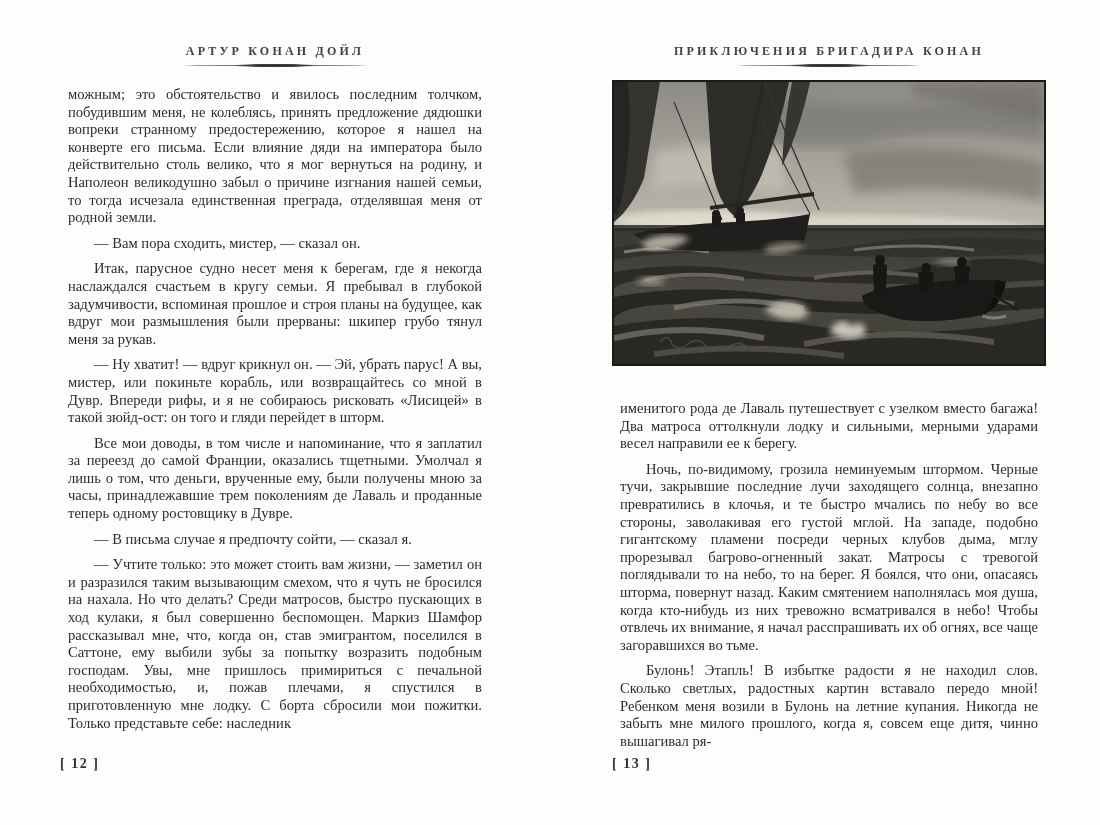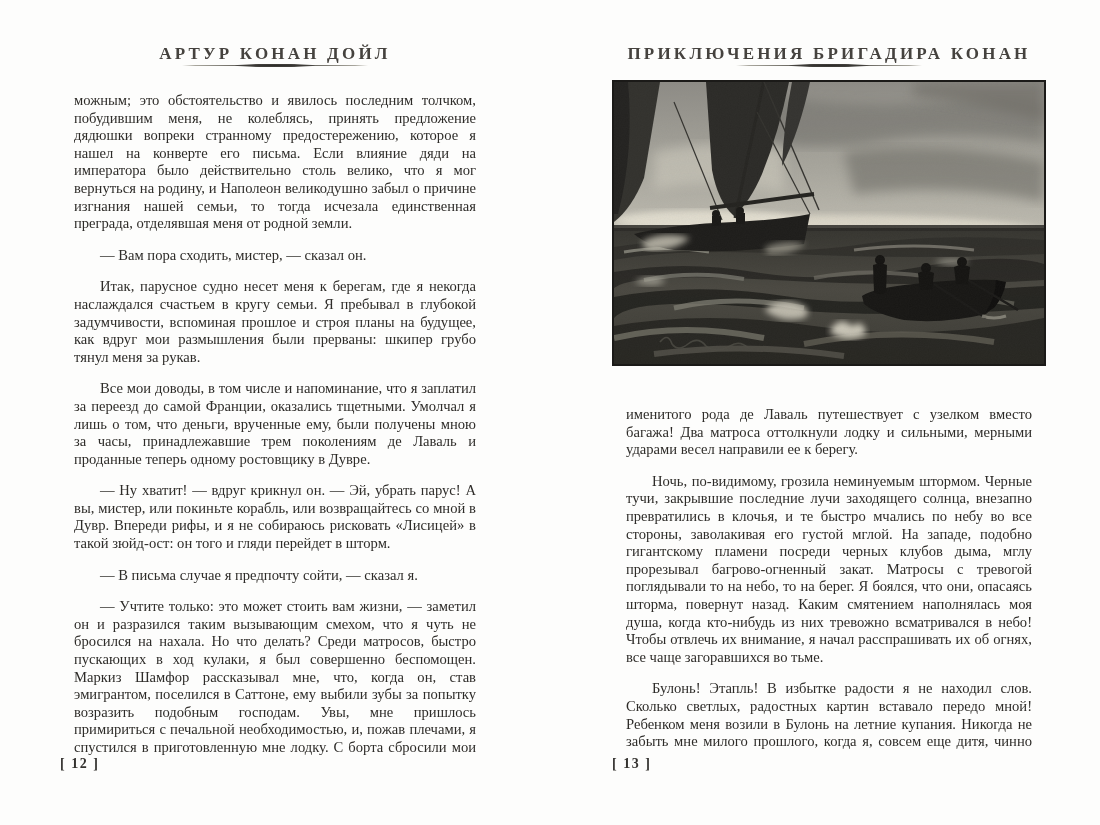--- a/index.html
+++ b/index.html
@@ -8,21 +8,21 @@
     background:#fdfdfc;
     font-family:"Liberation Serif", serif;
   }
   .page-col{position:absolute;top:44px;height:770px;}
   #left-col{left:60px;width:430px;}
   #right-col{left:612px;width:434px;}
 
   .running-header{
     position:absolute;top:0;left:0;right:0;
     text-align:center;
-    font-size:17px;font-weight:700;
+    font-size:12px;font-weight:700;
     letter-spacing:3.2px;
     color:#45423e;
     white-space:nowrap;
   }
   .divider{position:absolute;top:19px;left:50%;transform:translateX(-50%);
     width:186px;height:5px;}
   .divider .thin{position:absolute;top:2px;left:0;right:0;height:1px;
     background:linear-gradient(90deg, rgba(130,128,122,0) 0%, #a9a79e 7%, #6e6c65 28%, #6e6c65 72%, #a9a79e 93%, rgba(130,128,122,0) 100%);}
   .divider .thick{position:absolute;top:0.5px;left:50%;transform:translateX(-50%);
     width:80px;height:3.6px;border-radius:50%;
@@ -30,21 +30,21 @@
 
   .body-text{
     position:absolute;left:0;right:0;
     text-align:justify;
     font-size:14.6px;line-height:17.6px;
     color:#2e2c29;
     overflow:hidden;
   }
   #left-body{top:34px;height:678px;}
   #right-body{top:348px;height:360px;}
-  .para{margin:14px;text-indent:26px;}
+  .para{margin:8px;text-indent:26px;}
   .para.noindent{text-indent:0;}
 
   .folio{
     position:absolute;top:712px;left:0;right:0;
     text-align:left;
     font-size:14px;font-weight:700;
     letter-spacing:1.5px;
     color:#34322f;
   }
 
@@ -64,22 +64,22 @@
   <div class="running-header">АРТУР КОНАН ДОЙЛ</div>
   <div class="divider">
     <span class="thin"></span>
       <span class="thick"></span>
   </div>
   <div class="body-text" id="left-body">
 
   <p class="para noindent">можным; это обстоятельство и явилось последним толчком, побудившим меня, не колеблясь, принять предложение дядюшки вопреки странному предостережению, которое я нашел на конверте его письма. Если влияние дяди на императора было действительно столь велико, что я мог вернуться на родину, и Наполеон великодушно забыл о причине изгнания нашей семьи, то тогда исчезала единственная преграда, отделявшая меня от родной земли.</p>
       <p class="para">— Вам пора сходить, мистер, — сказал он.</p>
       <p class="para">Итак, парусное судно несет меня к берегам, где я некогда наслаждался счастьем в кругу семьи. Я пребывал в глубокой задумчивости, вспоминая прошлое и строя планы на будущее, как вдруг мои размышления были прерваны: шкипер грубо тянул меня за рукав.</p>
+      <p class="para">— Ну хватит! — вдруг крикнул он. — Эй, убрать парус! А вы, мистер, или покиньте корабль, или возвращайтесь со мной в Дувр. Впереди рифы, и я не собираюсь рисковать «Лисицей» в такой зюйд-ост: он того и гляди перейдет в шторм.</p>
       <p class="para">Все мои доводы, в том числе и напоминание, что я заплатил за переезд до самой Франции, оказались тщетными. Умолчал я лишь о том, что деньги, врученные ему, были получены мною за часы, принадлежавшие трем поколениям де Лаваль и проданные теперь одному ростовщику в Дувре.</p>
-      <p class="para">— Ну хватит! — вдруг крикнул он. — Эй, убрать парус! А вы, мистер, или покиньте корабль, или возвращайтесь со мной в Дувр. Впереди рифы, и я не собираюсь рисковать «Лисицей» в такой зюйд-ост: он того и гляди перейдет в шторм.</p>
       <p class="para">— В письма случае я предпочту сойти, — сказал я.</p>
       <p class="para">— Учтите только: это может стоить вам жизни, — заметил он и разразился таким вызывающим смехом, что я чуть не бросился на нахала. Но что делать? Среди матросов, быстро пускающих в ход кулаки, я был совершенно беспомощен. Маркиз Шамфор рассказывал мне, что, когда он, став эмигрантом, поселился в Саттоне, ему выбили зубы за попытку возразить подобным господам. Увы, мне пришлось примириться с печальной необходимостью, и, пожав плечами, я спустился в приготовленную мне лодку. С борта сбросили мои пожитки. Только представьте себе: наследник</p>
     </div>
   <div class="folio">[ 12 ]</div>
 </div>
 
 <div class="page-col" id="right-col">
   <div class="running-header">ПРИКЛЮЧЕНИЯ БРИГАДИРА КОНАН</div>
   <div class="divider">
     <span class="thin"></span>

